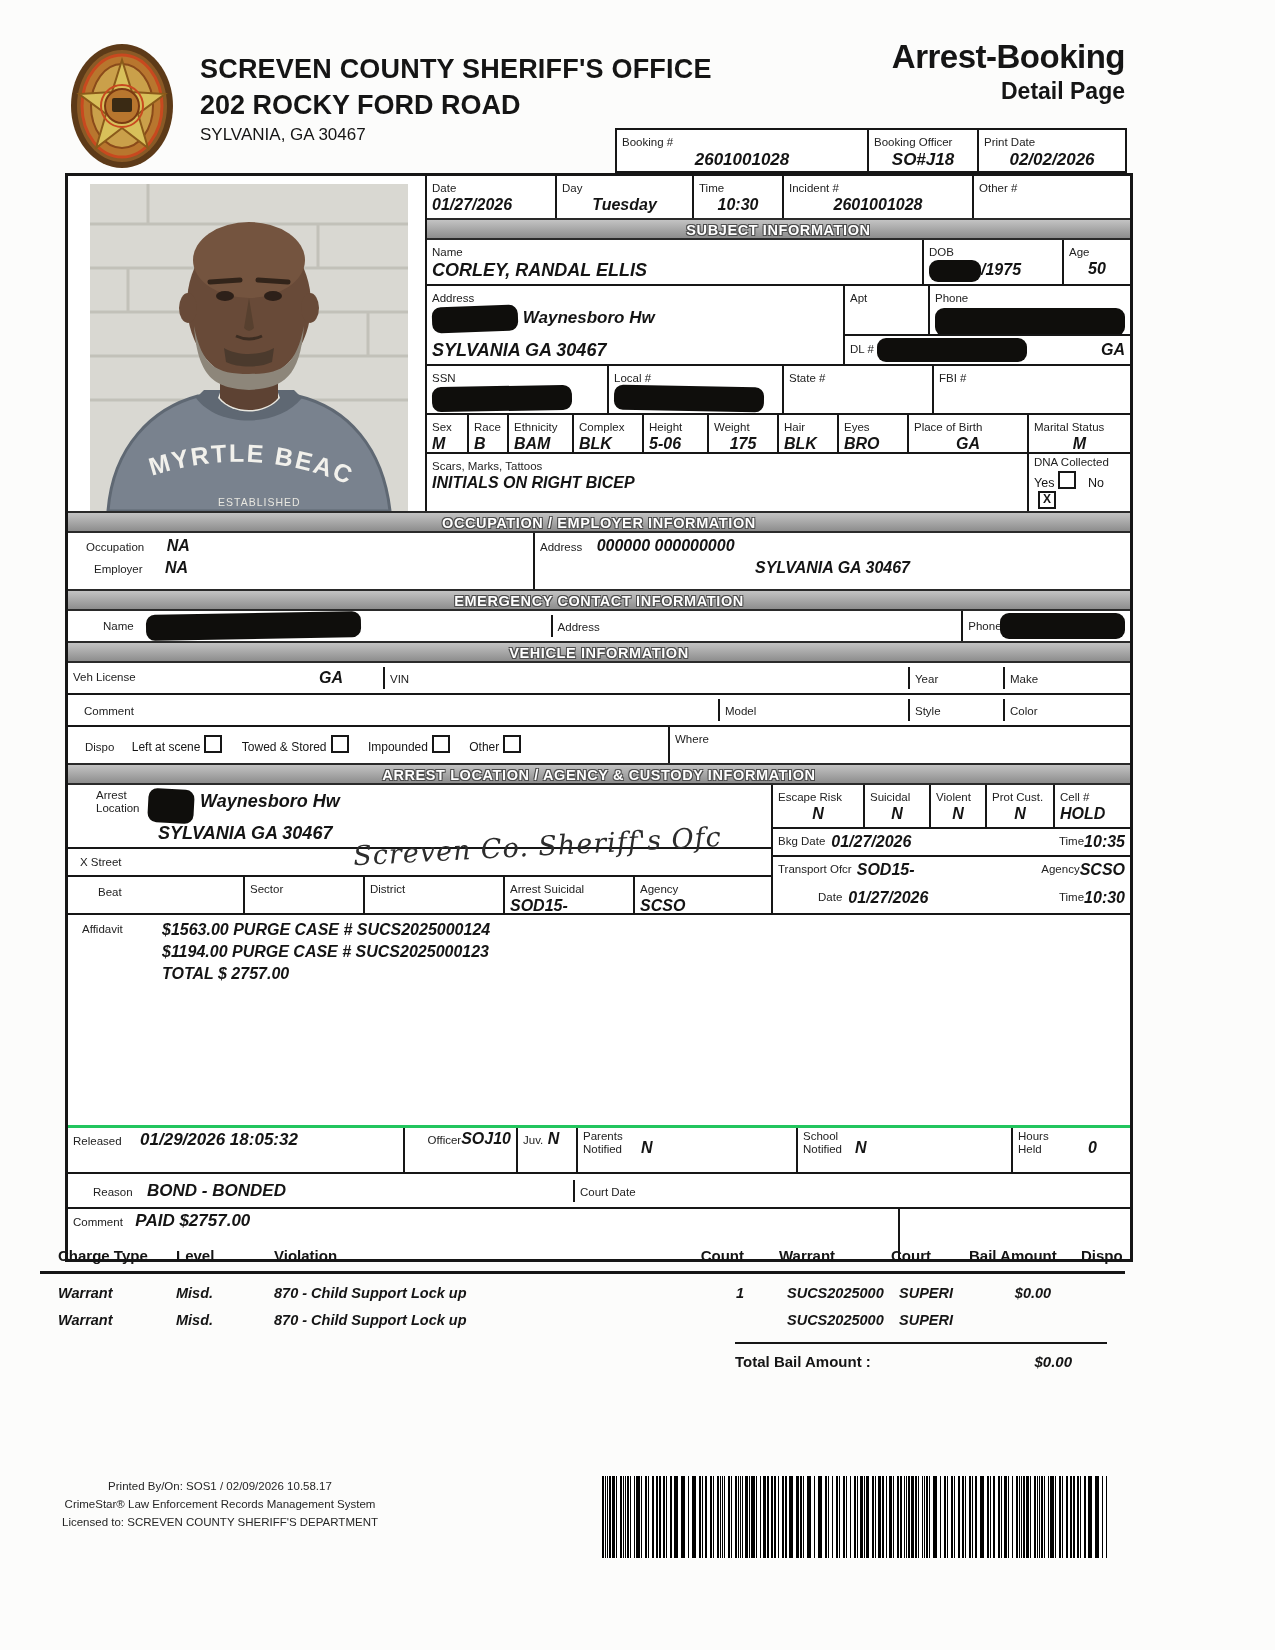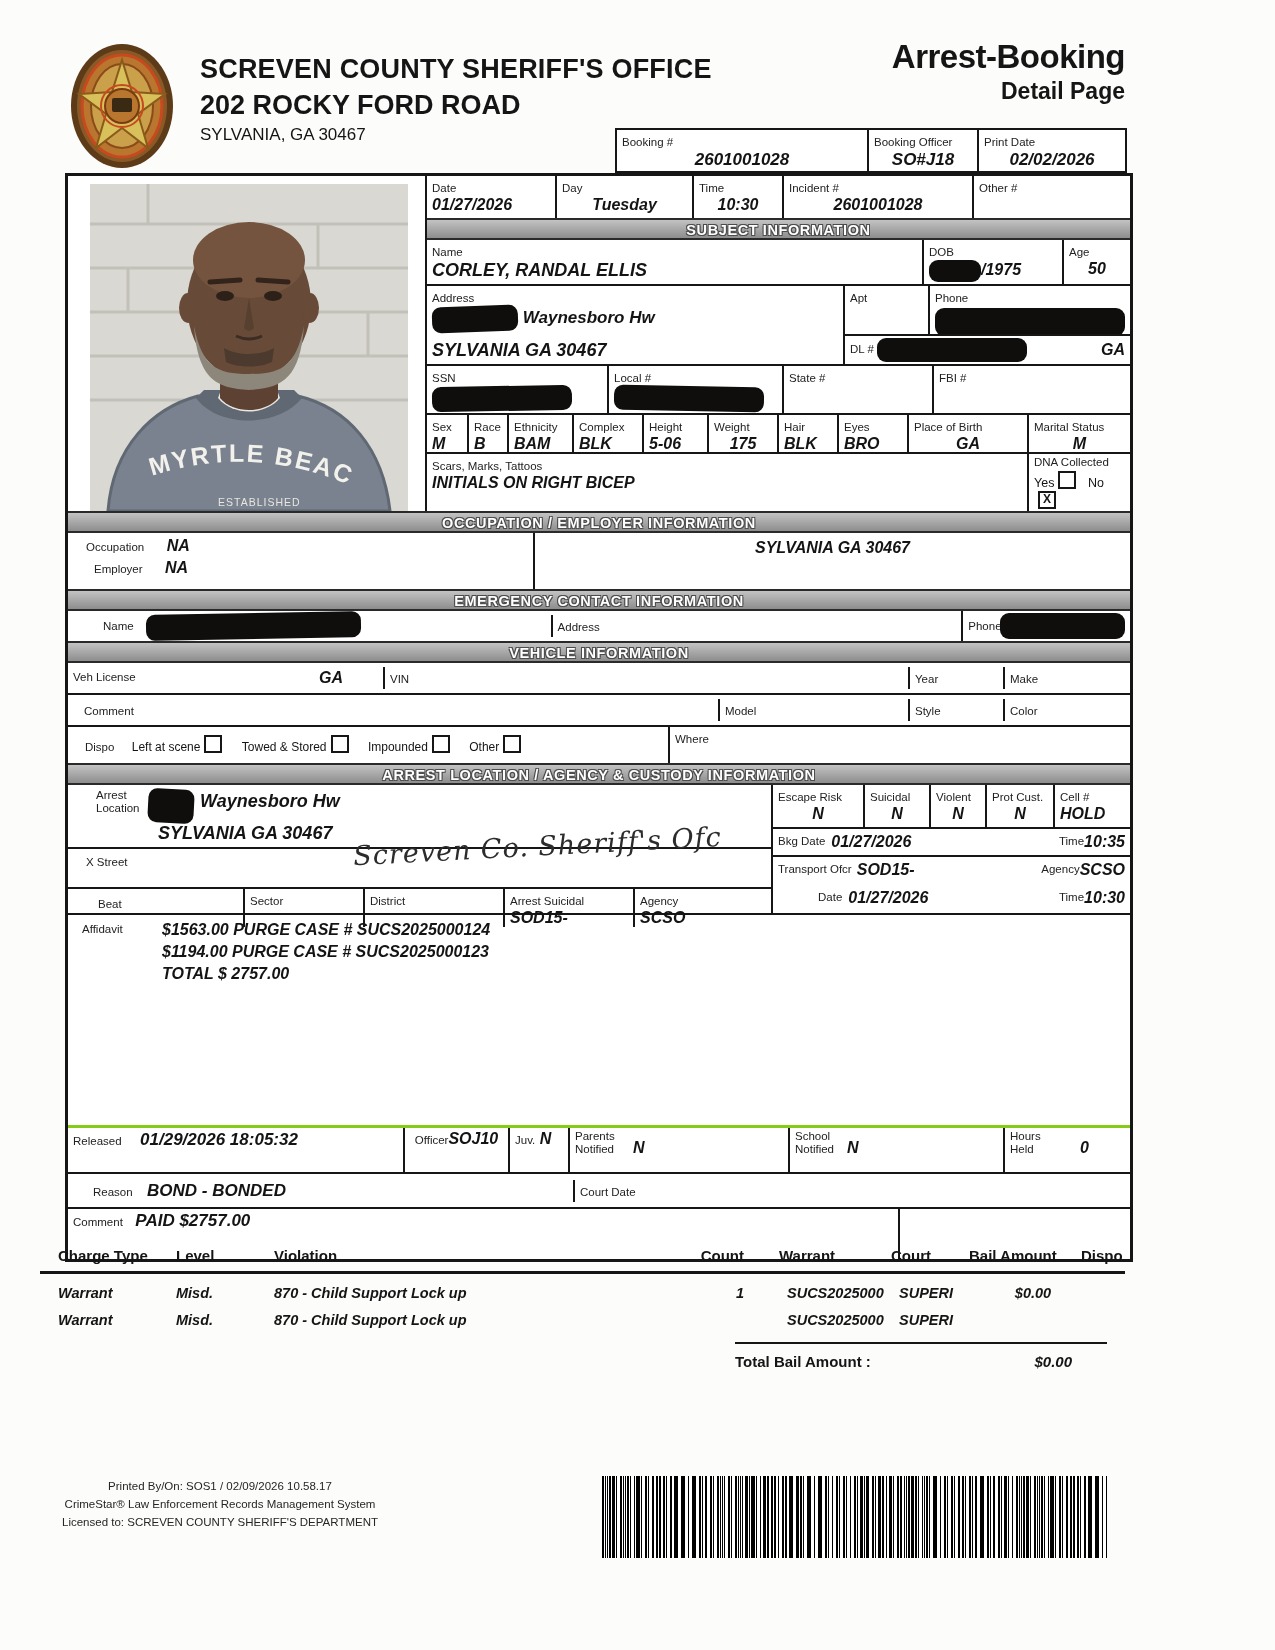--- a/index.html
+++ b/index.html
@@ -1,21 +1,21 @@
 <!DOCTYPE html>
 <html><head>
 <meta charset="utf-8">
 <style>
   html,body{margin:0;padding:0;background:#e8e8e6;}
   .page{position:relative;width:1275px;height:1650px;margin:0 auto;background:#fcfcfb;
         font-family:"Liberation Sans",sans-serif;color:#151515;overflow:hidden;}
   
   .r{display:flex;}
   .bt{border-top:2px solid #161616;}
-  .bt3{border-top:3px solid #84cc16;}
+  .bt3{border-top:3px solid #22c55e;}
   .sep{border-left:2px solid #161616;}
   .lb{font-size:11.5px;color:#222;line-height:1.15;}
   .vl{font-weight:bold;font-style:italic;font-size:16px;color:#141414;}
   .ctr{text-align:center;}
   .cell{padding:2px 5px;box-sizing:border-box;overflow:visible;}
   .secbar{background:linear-gradient(#c3c3c3,#8d8d8d);border-top:2px solid #2a2a2a;border-bottom:2px solid #2a2a2a;
           color:#fff;font-weight:bold;font-size:14.5px;text-align:center;letter-spacing:.6px;
           height:22px;line-height:20px;box-sizing:border-box;
           text-shadow:1px 1px 0 #4c4c4c,-1px -1px 0 #4c4c4c,1px -1px 0 #4c4c4c,-1px 1px 0 #4c4c4c;}
   .redact{display:inline-block;background:#0f0e0c;border-radius:9px;vertical-align:middle;}
@@ -234,20 +234,22 @@
 
     <div class="secbar bt">OCCUPATION / EMPLOYER INFORMATION</div>
     <div class="r" style="height:56px">
       <div class="cell" style="width:465px;padding-left:18px">
         <div style="margin-top:2px"><span class="lb">Occupation</span>
           <span class="vl" style="margin-left:18px">NA</span></div>
         <div style="margin-top:4px;padding-left:8px"><span class="lb">Employer</span>
           <span class="vl" style="margin-left:18px">NA</span></div>
       </div>
       <div class="cell sep" style="flex:1">
+        <div style="margin-top:2px"><span class="lb">Address</span>
+          <span class="vl" style="margin-left:10px">000000 000000000</span></div>
         <div class="vl ctr" style="margin-top:4px">SYLVANIA GA 30467</div>
       </div>
     </div>
 
     <div class="secbar">EMERGENCY CONTACT INFORMATION</div>
     <div class="r" style="height:30px;align-items:center">
       <div class="cell" style="width:494px;padding-left:35px"><span class="lb">Name</span>
         <span class="redact" style="width:215px;height:26px;margin-left:8px;transform:rotate(-1deg)"></span></div>
       <div class="cell sep" style="width:421px"><span class="lb">Address</span></div>
       <div class="cell sep" style="flex:1;white-space:nowrap"><span class="lb">Phone</span>
@@ -285,21 +287,21 @@
     <div class="r" style="height:128px">
       <div class="arr-left">
         <div class="cell" style="height:62px;box-sizing:border-box;padding-left:28px">
           <div style="display:flex;align-items:flex-start">
             <span class="lb" style="width:52px;padding-top:2px">Arrest Location</span>
             <span class="redact" style="width:46px;height:34px;margin-top:2px;transform:rotate(3deg)"></span>
             <span class="vl" style="font-size:18px;margin-left:6px;padding-top:4px">Waynesboro Hw</span>
           </div>
           <div class="vl" style="font-size:18px;margin-left:62px">SYLVANIA GA 30467</div>
         </div>
-        <div class="bt cell" style="height:40px;box-sizing:border-box;padding-left:18px">
+        <div class="bt cell" style="height:28px;box-sizing:border-box;padding-left:12px">
           <span class="lb" style="line-height:22px">X Street</span>
         </div>
         <div class="hand">Screven Co. Sheriff's Ofc</div>
         <div class="bt r" style="height:38px">
           <div class="cell" style="width:175px;padding-left:30px;padding-top:5px"><span class="lb">Beat</span></div>
           <div class="cell sep" style="width:120px"><span class="lb">Sector</span></div>
           <div class="cell sep" style="width:140px"><span class="lb">District</span></div>
           <div class="cell sep" style="width:130px"><span class="lb">Arrest Suicidal</span>
             <div class="vl">SOD15-</div></div>
           <div class="cell sep" style="flex:1"><span class="lb">Agency</span>
@@ -340,21 +342,21 @@
       <div>
         <div class="vl">$1563.00 PURGE CASE # SUCS2025000124</div>
         <div class="vl" style="margin-top:4px">$1194.00 PURGE CASE # SUCS2025000123</div>
         <div class="vl" style="margin-top:4px">TOTAL $ 2757.00</div>
       </div>
     </div>
 
     <div class="r bt3" style="height:44px">
       <div class="cell" style="width:335px"><span class="lb">Released</span>
         <span class="vl" style="font-size:17px;margin-left:14px">01/29/2026 18:05:32</span></div>
-      <div class="cell sep" style="width:105px;text-align:center"><span class="lb">Officer</span><span class="vl">SOJ10</span></div>
+      <div class="cell sep" style="width:113px;text-align:right"><span class="lb">Officer</span><span class="vl">SOJ10</span></div>
       <div class="cell sep" style="width:60px"><span class="lb">Juv.</span> <span class="vl">N</span></div>
       <div class="cell sep" style="width:220px"><span class="lb" style="display:inline-block;width:58px">Parents Notified</span><span class="vl">N</span></div>
       <div class="cell sep" style="width:215px"><span class="lb" style="display:inline-block;width:52px">School Notified</span><span class="vl">N</span></div>
       <div class="cell sep" style="flex:1"><span class="lb" style="display:inline-block;width:42px">Hours Held</span><span class="vl" style="margin-left:28px">0</span></div>
     </div>
 
     <div class="r bt" style="height:33px;align-items:center">
       <div class="cell" style="width:505px;padding-left:25px"><span class="lb">Reason</span>
         <span class="vl" style="font-size:17px;margin-left:10px">BOND - BONDED</span></div>
       <div class="cell sep" style="flex:1"><span class="lb">Court Date</span></div>

